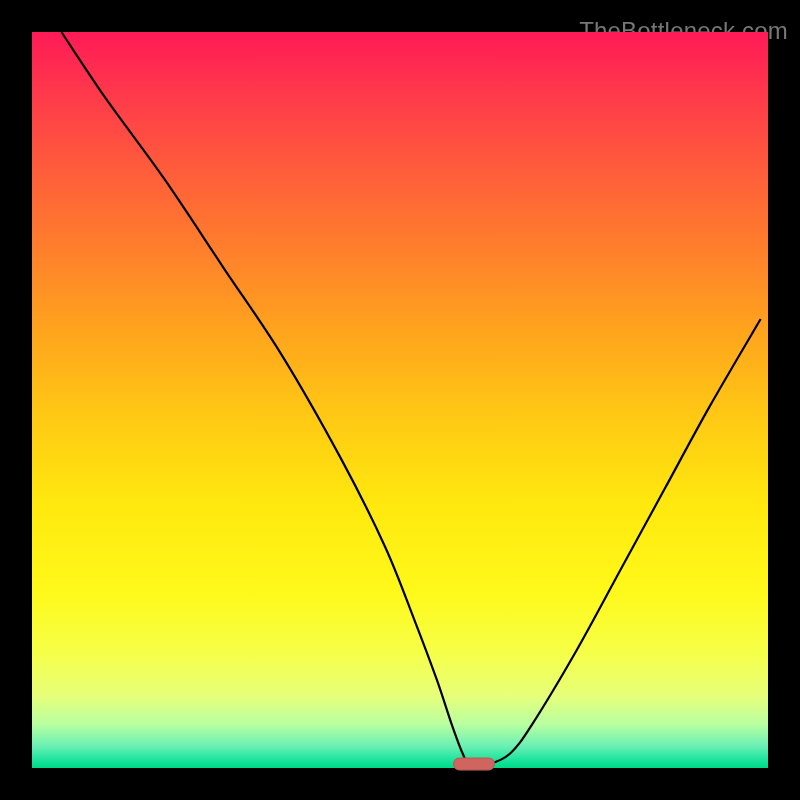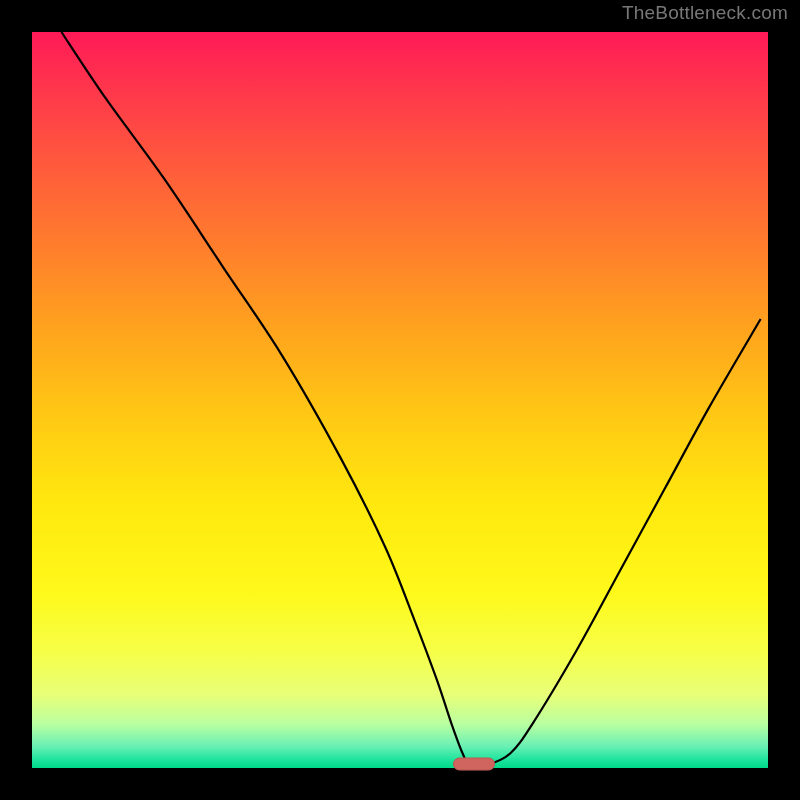--- a/index.html
+++ b/index.html
@@ -59,24 +59,24 @@
     position: absolute;
     width: 42px;
     height: 13px;
     border-radius: 8px;
     background: #cf655e;
     transform: translate(-50%, -50%);
     box-shadow: inset 0 0 0 1px rgba(0,0,0,0.12);
   }
   .watermark {
     position: absolute;
-    top: 2px;
+    top: 17px;
     right: 12px;
     color: #777;
-    font-size: 19px;
+    font-size: 24px;
     letter-spacing: 0.2px;
   }
 </style>
 </head>
 <body>
 
 <div class="frame">
 
   <div class="watermark">TheBottleneck.com</div>
 

